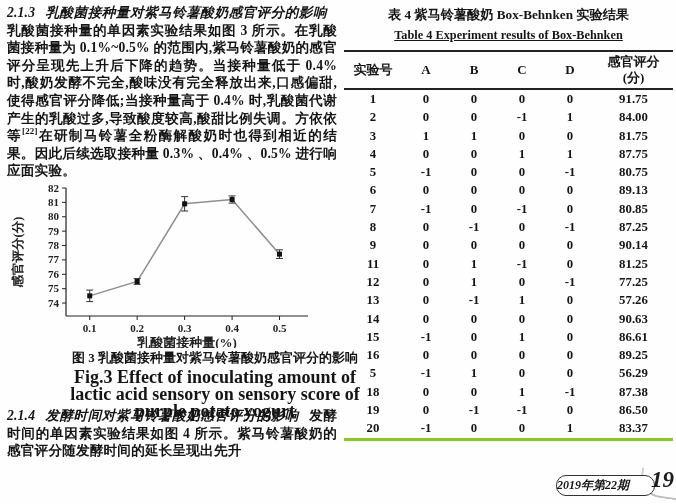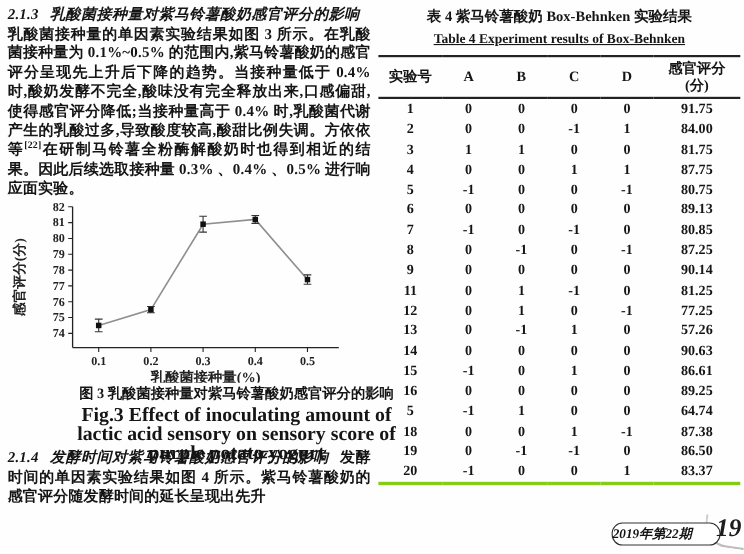--- a/index.html
+++ b/index.html
@@ -292,21 +292,21 @@
             <td>0</td>
             <td>0</td>
             <td>89.25</td>
           </tr>
           <tr>
             <td>5</td>
             <td>-1</td>
             <td>1</td>
             <td>0</td>
             <td>0</td>
-            <td>64.74</td>
+            <td>56.29</td>
           </tr>
           <tr>
             <td>18</td>
             <td>0</td>
             <td>0</td>
             <td>1</td>
             <td>-1</td>
             <td>87.38</td>
           </tr>
           <tr>

